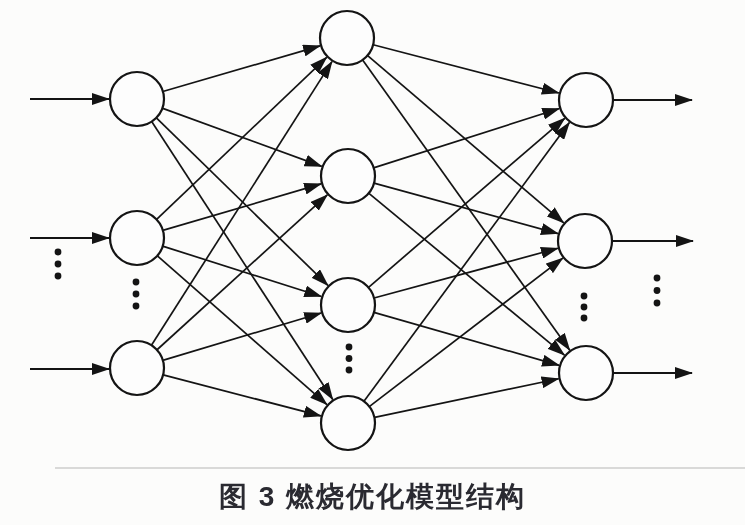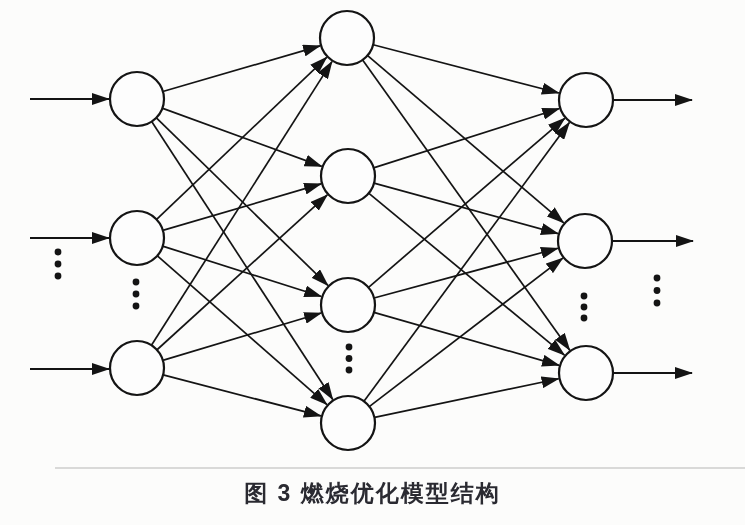--- a/index.html
+++ b/index.html
@@ -27,21 +27,21 @@
   .artifact-line {
     position: absolute;
     pointer-events: none;
   }
   .caption {
     position: absolute;
     left: 0;
     top: 478px;
     width: 745px;
     text-align: center;
-    font-size: 23px;
+    font-size: 28px;
     font-weight: 700;
     letter-spacing: 2px;
     font-family: "Liberation Sans", "DejaVu Sans", sans-serif;
   }
 </style>
 </head>
 <body style="background: rgb(252, 252, 251);">
 
 <div class="figure-wrap">
   <svg class="net" xmlns="http://www.w3.org/2000/svg" width="745" height="470" viewBox="0 0 745 470">

